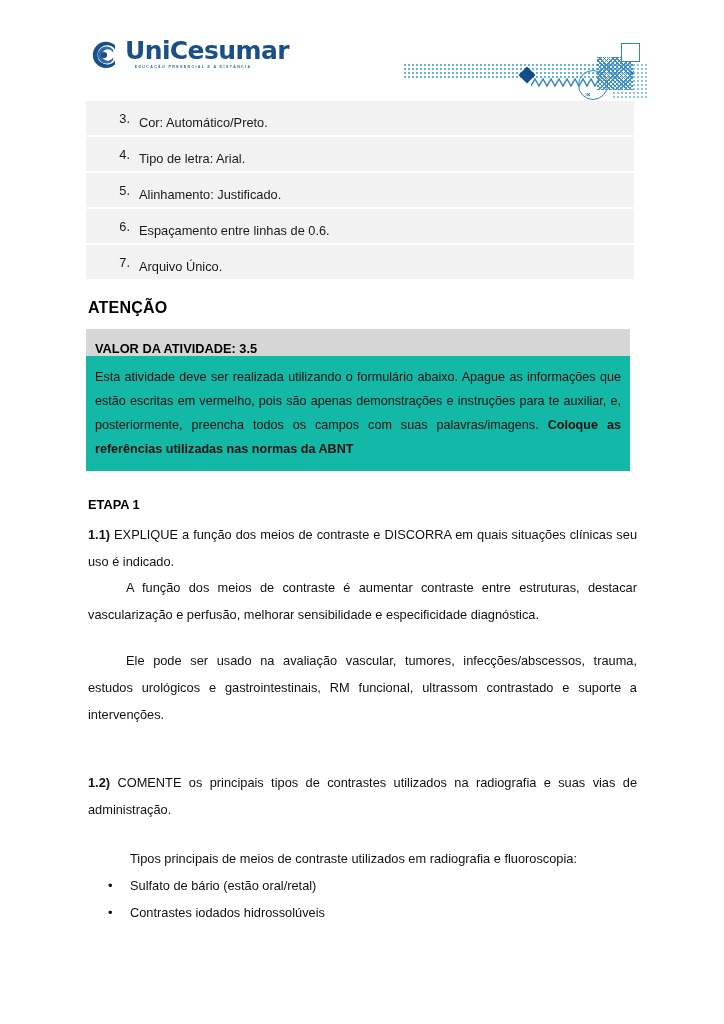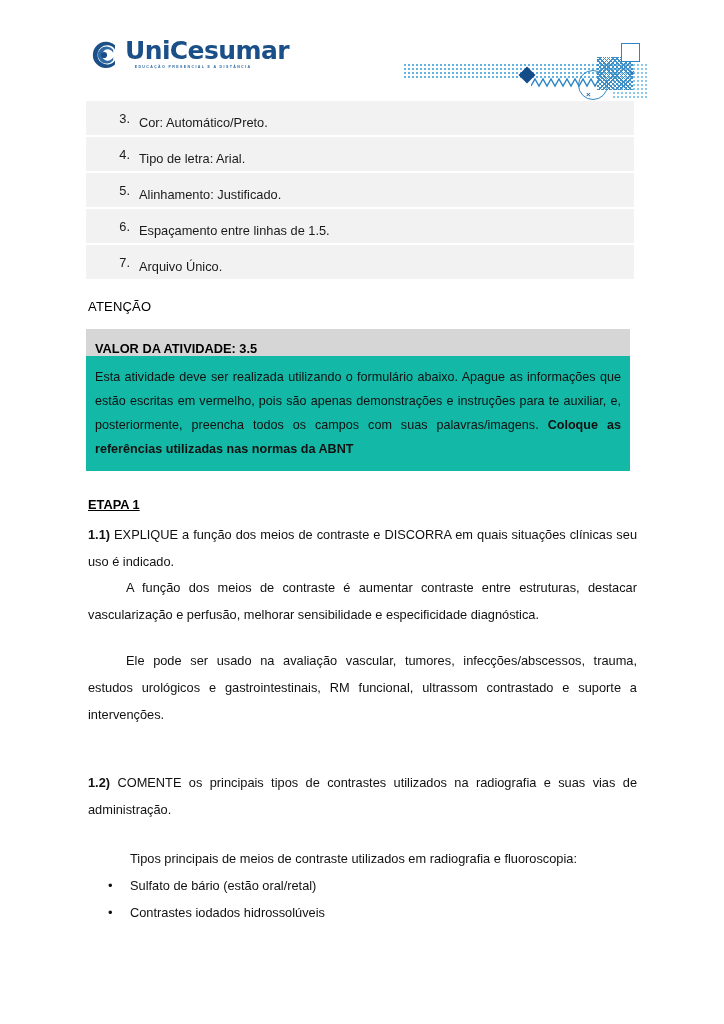--- a/index.html
+++ b/index.html
@@ -184,22 +184,22 @@
     padding-right: 9px;
     flex: 0 0 auto;
   }
   .sr-txt { flex: 1 1 auto; margin-top: 9px; }
 
   
   .atencao-title {
     position: absolute;
     left: 88px;
     top: 299px;
-    font-size: 13px;
-    font-weight: normal;
+    font-size: 16px;
+    font-weight: bold;
     letter-spacing: 0.2px;
   }
 
   .valor-band {
     position: absolute;
     left: 86px;
     top: 329px;
     width: 544px;
     height: 27px;
     background: #d6d6d6;
@@ -227,21 +227,20 @@
   }
   .atencao-body b { font-weight: bold; }
 
   
   .etapa-title {
     position: absolute;
     left: 88px;
     top: 497px;
     font-size: 12.8px;
     font-weight: bold;
-    text-decoration: underline;
   }
 
   .q {
     position: absolute;
     left: 88px;
     width: 549px;
     font-size: 12.8px;
     line-height: 27px;
     text-align: justify;
     color: #111;
@@ -320,21 +319,21 @@
     <div class="striped-row">
       <div class="sr-num">4.</div>
       <div class="sr-txt">Tipo de letra: Arial.</div>
     </div>
     <div class="striped-row">
       <div class="sr-num">5.</div>
       <div class="sr-txt">Alinhamento: Justificado.</div>
     </div>
     <div class="striped-row">
       <div class="sr-num">6.</div>
-      <div class="sr-txt">Espaçamento entre linhas de 1.5.</div>
+      <div class="sr-txt">Espaçamento entre linhas de 0.6.</div>
     </div>
     <div class="striped-row">
       <div class="sr-num">7.</div>
       <div class="sr-txt">Arquivo Único.</div>
     </div>
   </div>
 
   <div class="atencao-title">ATENÇÃO</div>
 
   <div class="valor-band">

